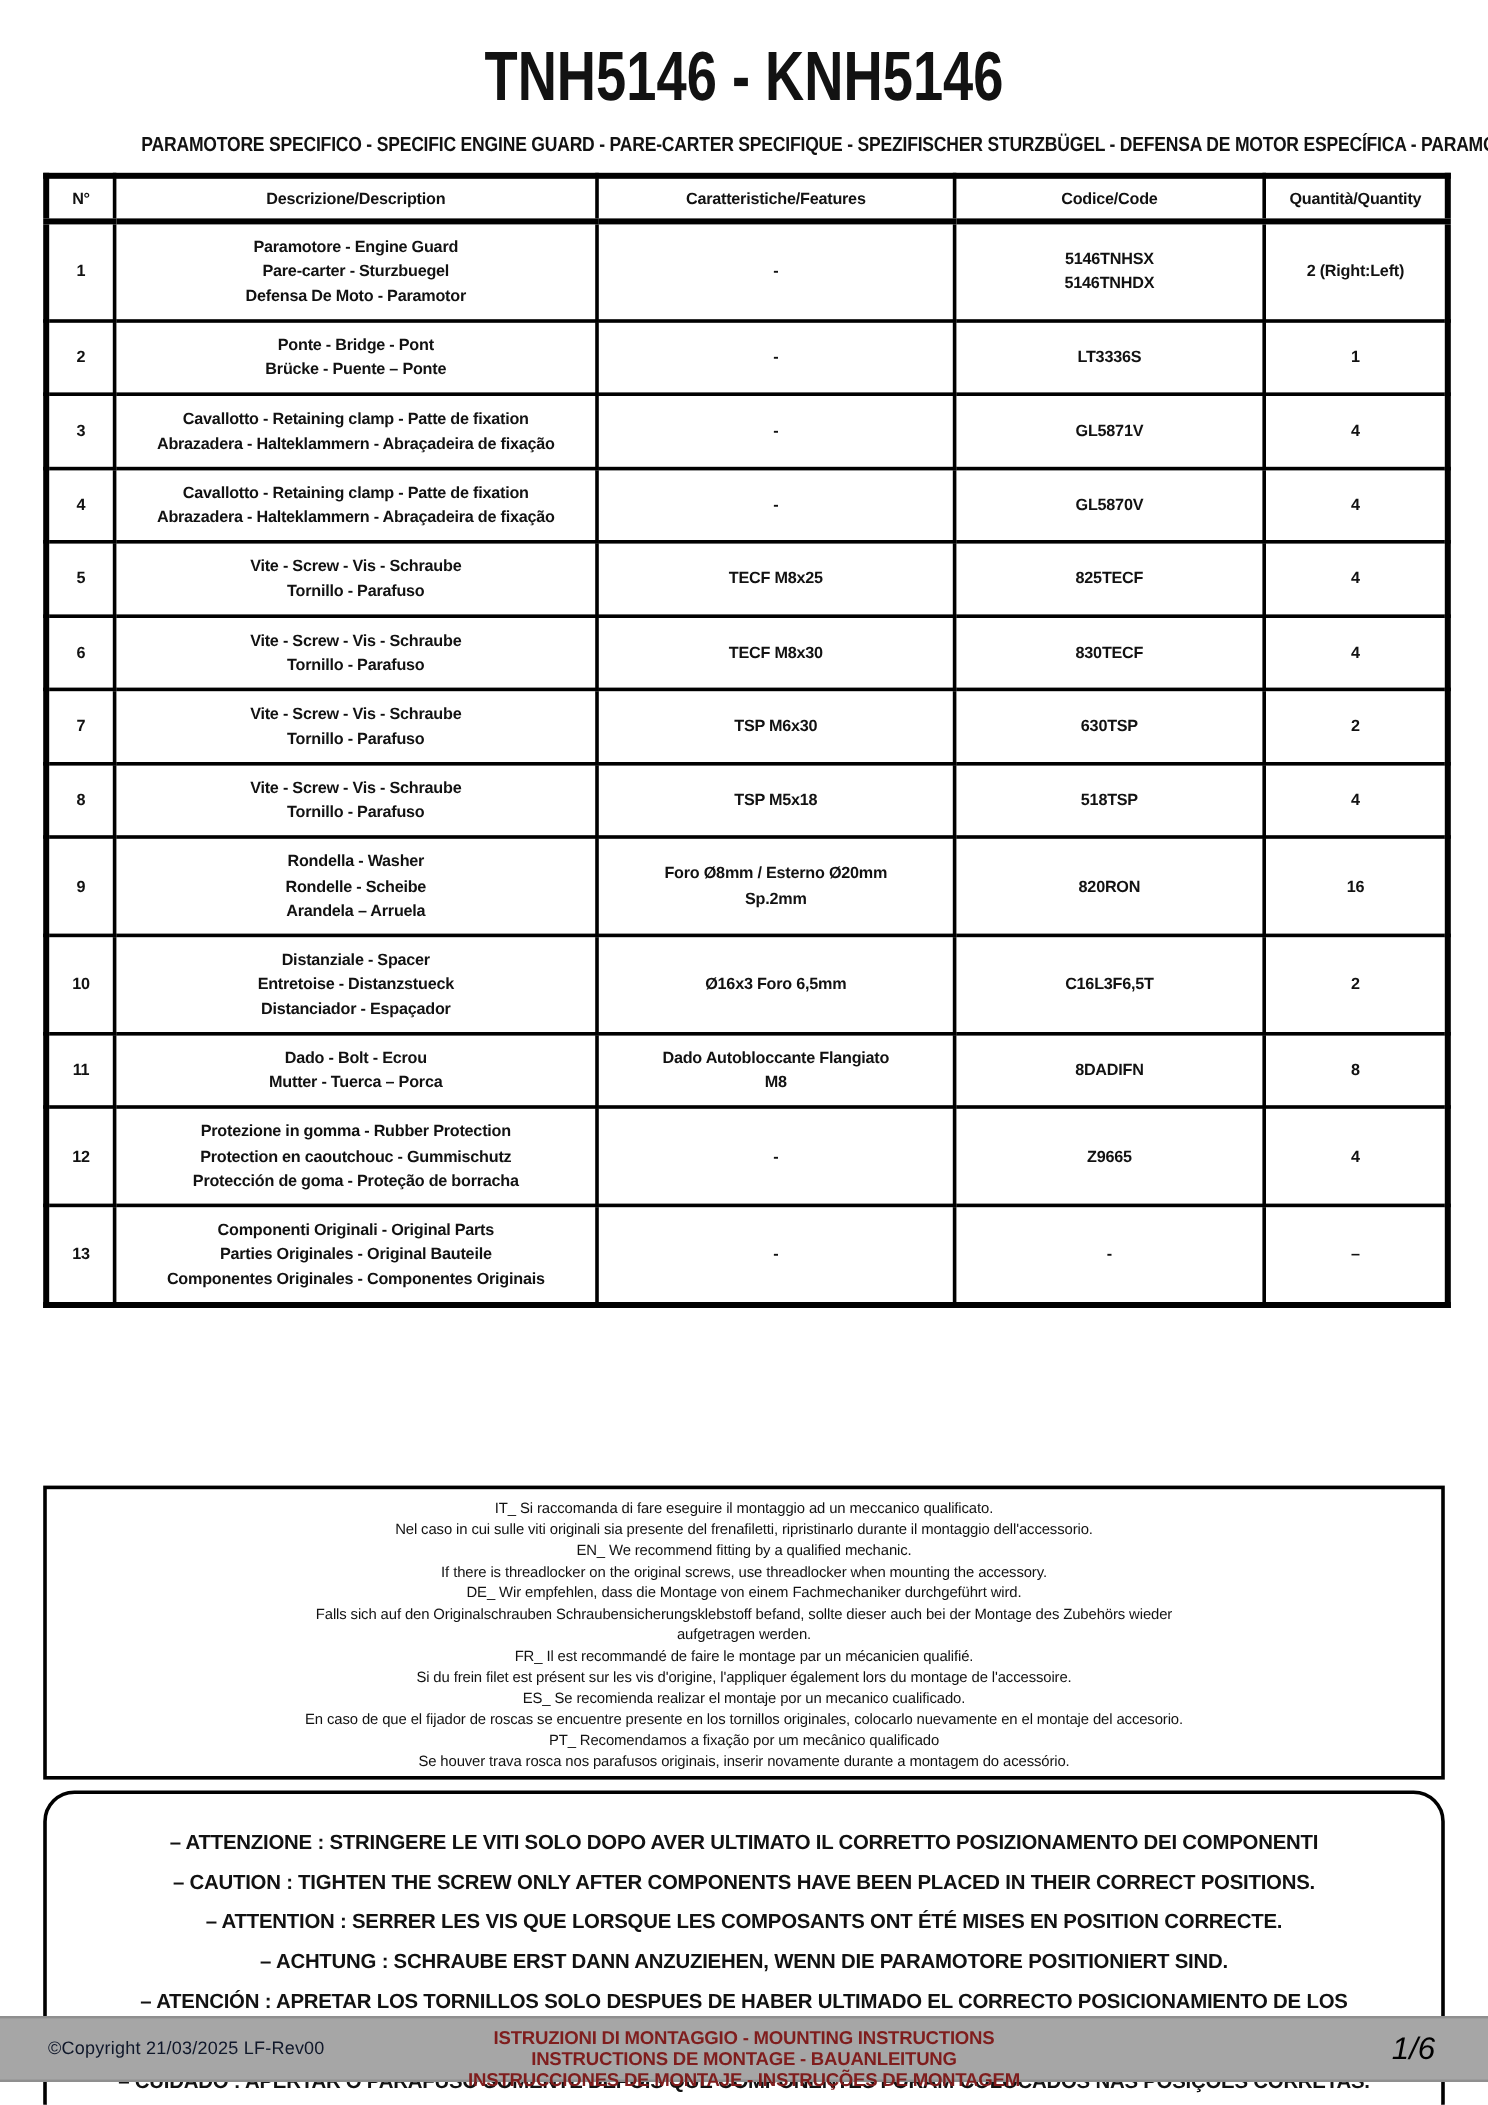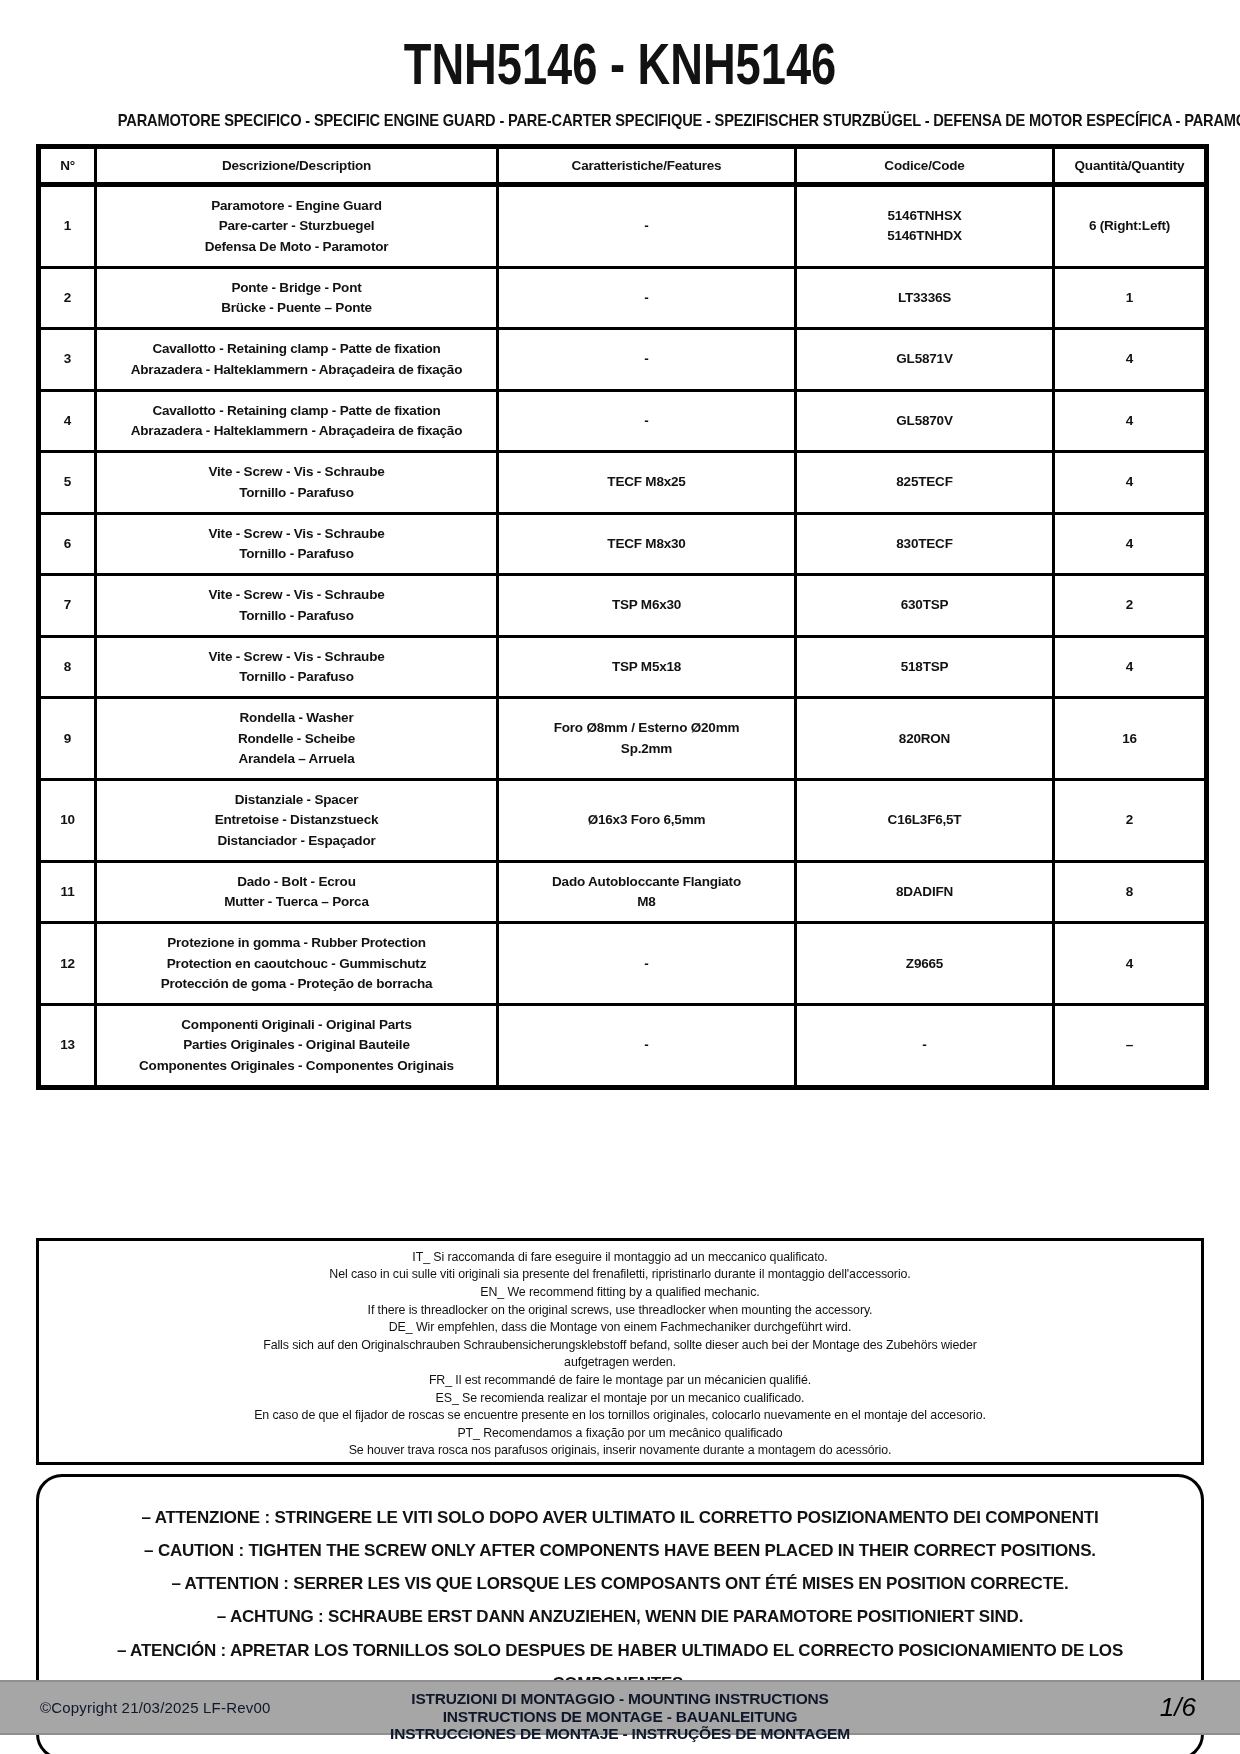--- a/index.html
+++ b/index.html
@@ -154,21 +154,21 @@
             <div>Defensa De Moto - Paramotor</div>
           </td>
           <td>
             <div>-</div>
           </td>
           <td>
             <div>5146TNHSX</div>
             <div>5146TNHDX</div>
           </td>
           <td>
-            <div>6 (Right:Left)</div>
+            <div>2 (Right:Left)</div>
           </td>
         </tr>
         <tr>
           <td>
             <div>2</div>
           </td>
           <td>
             <div>Ponte - Bridge - Pont</div>
             <div>Brücke - Puente – Ponte</div>
           </td>
@@ -391,38 +391,39 @@
 
   <div class="notes-box">
       <div>IT_ Si raccomanda di fare eseguire il montaggio ad un meccanico qualificato.</div>
       <div>Nel caso in cui sulle viti originali sia presente del frenafiletti, ripristinarlo durante il montaggio dell'accessorio.</div>
       <div>EN_ We recommend fitting by a qualified mechanic.</div>
       <div>If there is threadlocker on the original screws, use threadlocker when mounting the accessory.</div>
       <div>DE_ Wir empfehlen, dass die Montage von einem Fachmechaniker durchgeführt wird.</div>
       <div>Falls sich auf den Originalschrauben Schraubensicherungsklebstoff befand, sollte dieser auch bei der Montage des Zubehörs wieder</div>
       <div>aufgetragen werden.</div>
       <div>FR_ Il est recommandé de faire le montage par un mécanicien qualifié.</div>
+      <div>Si du frein filet est présent sur les vis d'origine, l'appliquer également lors du montage de l'accessoire.</div>
       <div>ES_ Se recomienda realizar el montaje por un mecanico cualificado.</div>
       <div>En caso de que el fijador de roscas se encuentre presente en los tornillos originales, colocarlo nuevamente en el montaje del accesorio.</div>
       <div>PT_ Recomendamos a fixação por um mecânico qualificado</div>
       <div>Se houver trava rosca nos parafusos originais, inserir novamente durante a montagem do acessório.</div>
     </div>
 
   <div class="warning-box">
       <div>– ATTENZIONE : STRINGERE LE VITI SOLO DOPO AVER ULTIMATO IL CORRETTO POSIZIONAMENTO DEI COMPONENTI</div>
       <div>– CAUTION : TIGHTEN THE SCREW ONLY AFTER COMPONENTS HAVE BEEN PLACED IN THEIR CORRECT POSITIONS.</div>
       <div>– ATTENTION : SERRER LES VIS QUE LORSQUE LES COMPOSANTS ONT ÉTÉ MISES EN POSITION CORRECTE.</div>
       <div>– ACHTUNG : SCHRAUBE ERST DANN ANZUZIEHEN, WENN DIE PARAMOTORE POSITIONIERT SIND.</div>
       <div>– ATENCIÓN : APRETAR LOS TORNILLOS SOLO DESPUES DE HABER ULTIMADO EL CORRECTO POSICIONAMIENTO DE LOS COMPONENTES.</div>
       <div>– CUIDADO : APERTAR O PARAFUSO SOMENTE DEPOIS QUE COMPONENTES FORAM COLOCADOS NAS POSIÇÕES CORRETAS.</div>
     </div>
 
 </div>
 
 <div class="footer-bar" style="background: rgb(166, 166, 166);">
   <div class="footer-copyright" style="color: #0f172a;">©Copyright 21/03/2025 LF-Rev00</div>
-  <div class="footer-center" style="color: #0f172a; margin-top: 18px;">
+  <div class="footer-center" style="color: #7f1d1d; margin-top: 18px;">
       <div>ISTRUZIONI DI MONTAGGIO  -  MOUNTING INSTRUCTIONS</div>
       <div>INSTRUCTIONS DE MONTAGE - BAUANLEITUNG</div>
       <div>INSTRUCCIONES DE MONTAJE - INSTRUÇÕES DE MONTAGEM</div>
     </div>
   <div class="footer-page">1/6</div>
 </div>
 
 </body></html>

